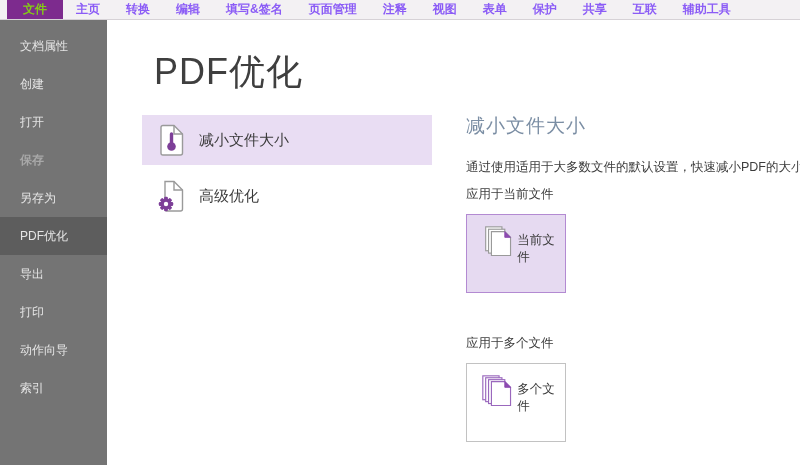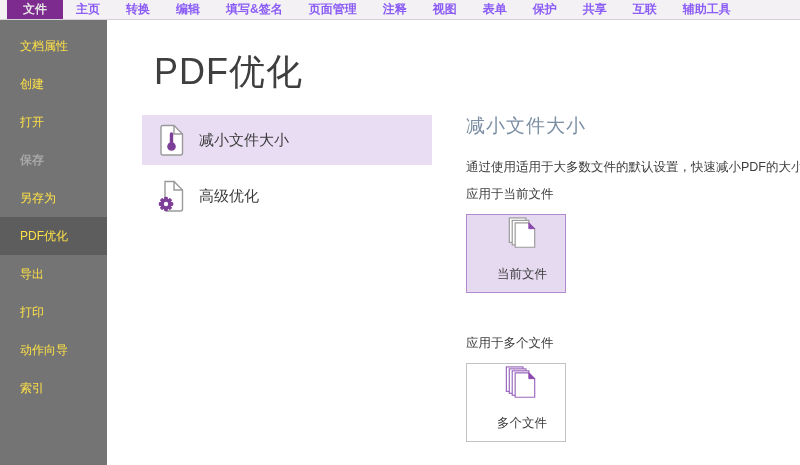--- a/index.html
+++ b/index.html
@@ -5,27 +5,27 @@
   * { margin:0; padding:0; box-sizing:border-box; }
   html,body { width:800px; height:465px; overflow:hidden; background:#fff;
               font-family:"Liberation Sans","DejaVu Sans",sans-serif; }
 
   
   .menubar { position:absolute; left:0; top:0; width:800px; height:20px;
              background:#f3f1f3; border-bottom:1px solid #d6d2d6;
              display:flex; align-items:stretch; padding-left:7px; }
   .tab { font-size:12px; font-weight:bold; color:#8b5cf6; line-height:19px;
          padding:0 13px; white-space:nowrap; cursor:default; }
-  .tab.active { background:#7d2b8e; color:#e5e5e5; padding:0 16px; }
+  .tab.active { background:#7d2b8e; color:#84cc16; padding:0 16px; }
 
   
   .sidebar { position:absolute; left:0; top:20px; width:107px; height:445px;
              background:#747474; padding-top:7px; }
   .sidebar-item { height:38px; line-height:38px; padding-left:20px;
-                  font-size:12px; color:#fde047; white-space:nowrap; cursor:default; }
+                  font-size:12px; color:#e5e5e5; white-space:nowrap; cursor:default; }
   .sidebar-item.selected { background:#5d5d5d; }
   .sidebar-item.disabled { color:#a8a8a8;font-weight:bold; }
 
   
   .content { position:absolute; left:107px; top:20px; width:693px; height:445px; background:#fff; }
   .page-title { position:absolute; left:47px; top:32px; font-size:36px;
                 line-height:1.1; color:#3f3f3f; letter-spacing:1px; }
 
   
   .option-list { position:absolute; left:35px; top:95px; width:290px; }
@@ -33,21 +33,21 @@
                  padding-left:16px; cursor:default; }
   .option-item.selected { background:#e9ddf3; }
   .option-item .opt-icon { width:27px; height:33px; margin-right:14px; flex:0 0 auto; }
   .option-item .opt-label { font-size:15px; color:#3a3a3a; white-space:nowrap; }
 
   
   .panel { position:absolute; left:359px; top:93px; width:330px; }
   .panel-heading { font-size:19px; color:#7b8ea4; line-height:26px; letter-spacing:1px; }
   .panel-desc { margin-top:20px; font-size:12.5px; color:#3c3c3c; line-height:17px; white-space:nowrap; }
   .section-label { margin-top:10px; font-size:12.5px; color:#3c3c3c; line-height:17px; }
-  .tile { width:100px; height:79px; margin-top:11px; display:flex; flex-direction:column;
+  .tile { width:100px; height:79px; margin-top:11px; display:flex; flex-direction:row;
           align-items:center; justify-content:flex-end; padding-bottom:9px; cursor:pointer;padding-left:12px; }
   .tile-current { background:#e6daf1; border:1px solid #b38ad2; }
   .tile-multiple { background:#ffffff; border:1px solid #c2c2c2; }
   .tile .tile-label { font-size:12.5px; color:#3c3c3c; }
   .tile svg { display:block; margin-bottom:8px; }
   .section-label.second { margin-top:42px; }
 </style>
 </head>
 <body>
 

